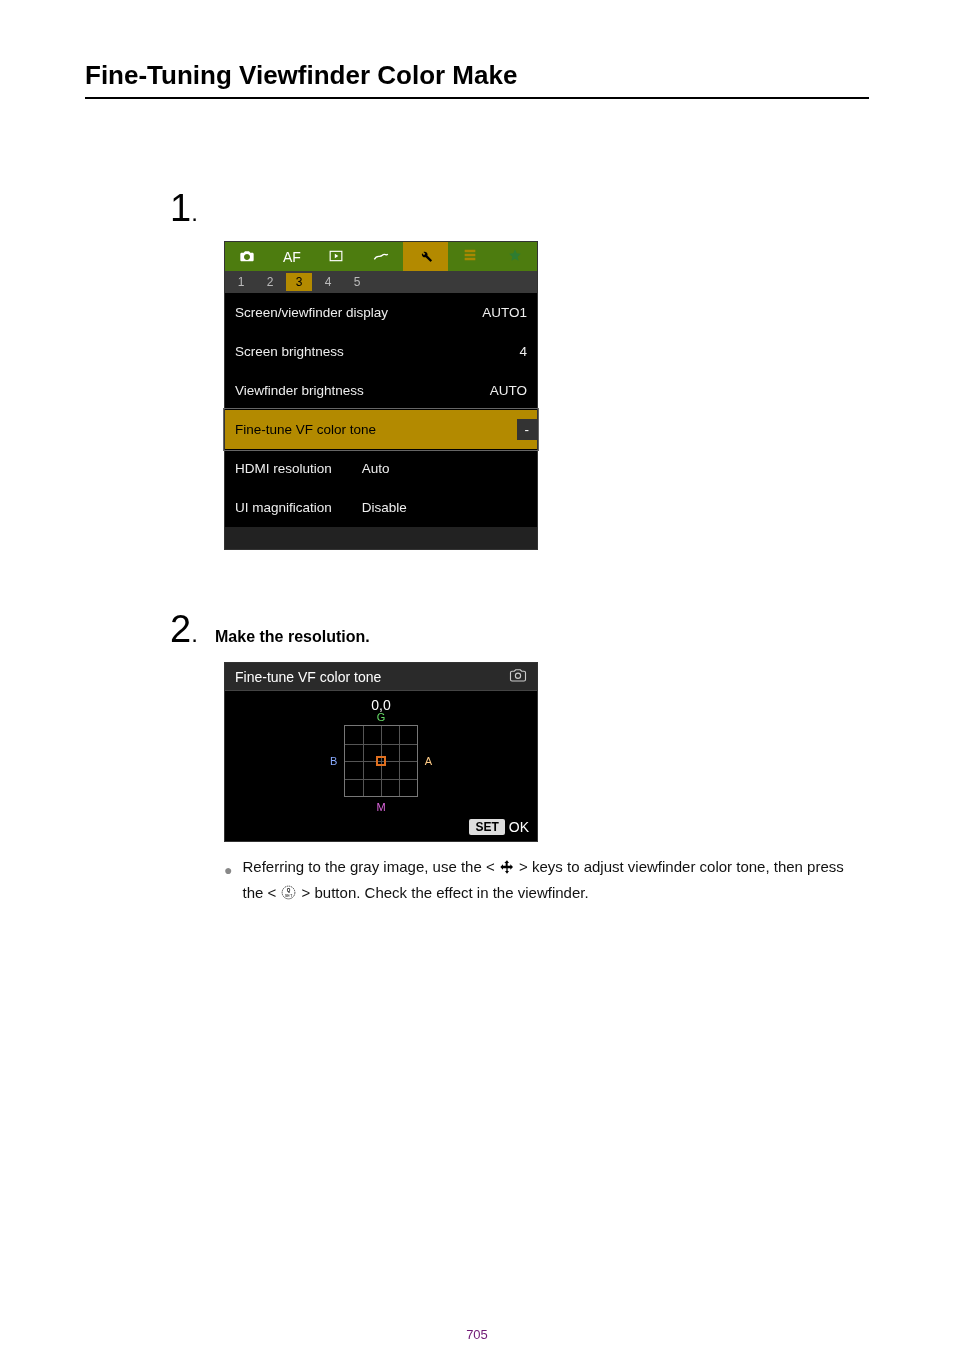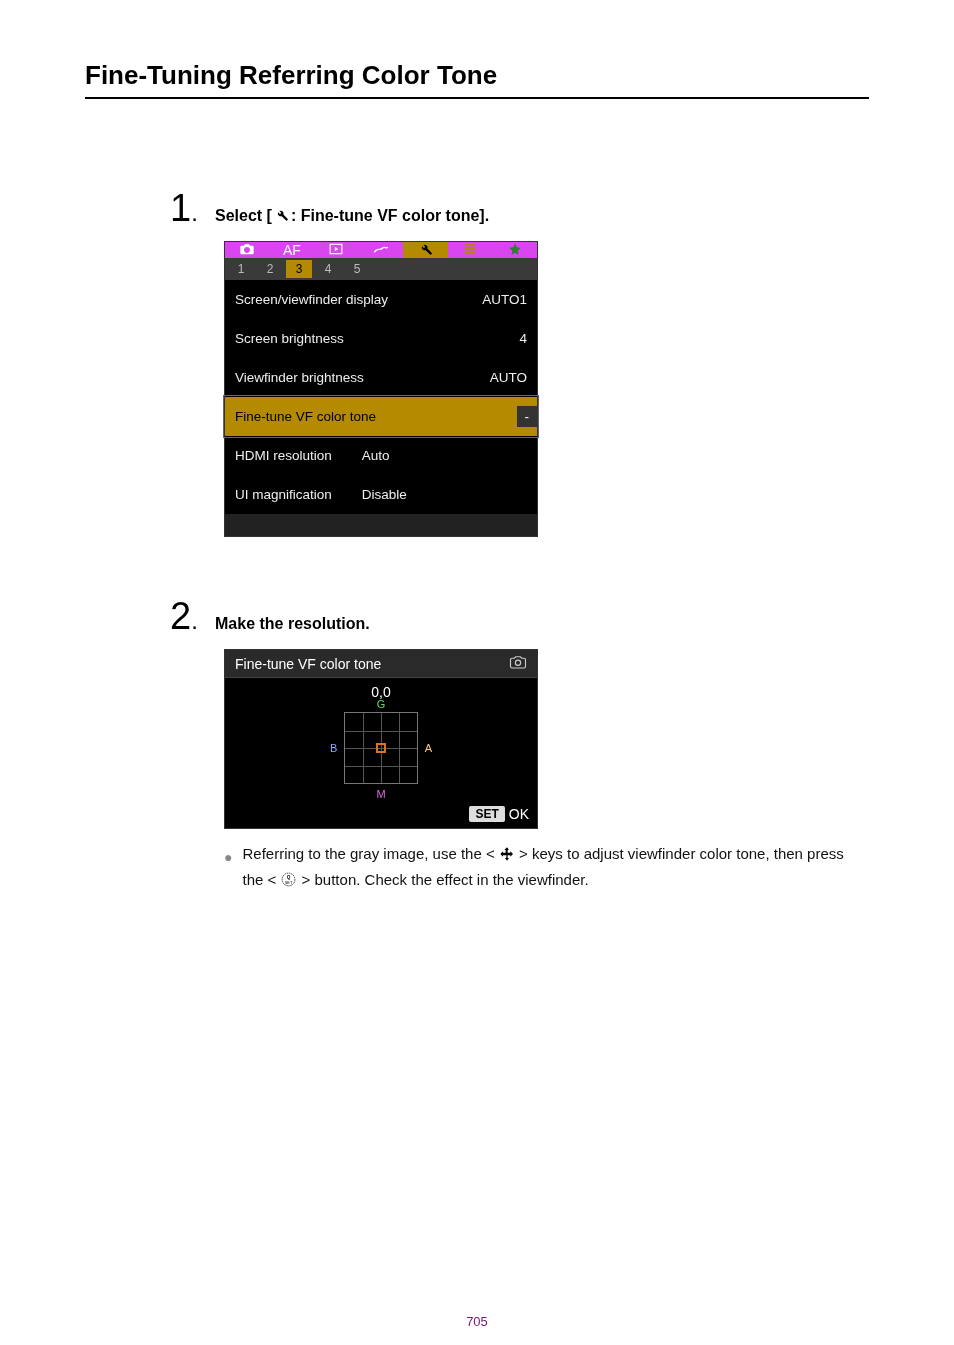--- a/index.html
+++ b/index.html
@@ -55,22 +55,22 @@
   .menu-shot {
     width: 314px;
     background: #000;
     color: #fff;
     font-size: 14px;
     border: 1px solid #333;
   }
   .menu-tabs {
     display: flex;
     align-items: center;
-    height: 16px;
-    background: #d946ef;
+    height: 29px;
+    background: #4d7c0f;
     position: relative;
   }
   .menu-tab {
     flex: 1;
     display: flex;
     align-items: center;
     justify-content: center;
     height: 100%;
     color: #fff;
   }
@@ -251,34 +251,25 @@
   .page-number {
     text-align:center;
     font-size: 13px;
     color:#701a75;
     margin-top: 420px;
   }
 </style>
 </head>
 <body>
 
-<div class="page-title">Fine-Tuning Referring Color Tone</div>
+<div class="page-title">Fine-Tuning Viewfinder Color Make</div>
 
 <div class="step-block">
   <div class="step-row">
     <span class="step-num"><span>1</span><span class="step-dot">.</span></span>
-    <span class="step-head">
-      <span>Select [</span>
-      <span class="wrench-icon-inline">
-        <svg width="15" height="15" viewBox="0 0 24 24">
-            <path fill="#000" d="M22 19l-7-7c.6-1.6.2-3.5-1.1-4.8-1.4-1.4-3.5-1.7-5.2-.9l3 3-2.1 2.1-3-3c-.8 1.7-.5 3.8.9 5.2 1.3 1.3 3.2 1.7 4.8 1.1l7 7c.4.4 1 .4 1.4 0l1.3-1.3c.4-.4.4-1 0-1.4z"></path>
-          </svg>
-      </span>
-      <span>: Fine-tune VF color tone].</span>
-    </span>
   </div>
 
   <div class="screenshot-wrap">
     <div class="menu-shot">
       <div class="menu-tabs">
         <div class="menu-tab">
           <span>
             <svg width="16" height="12" viewBox="0 0 24 18">
                 <path fill="#fff" d="M20 4h-3l-2-2H9L7 4H4c-1.1 0-2 .9-2 2v9c0 1.1.9 2 2 2h16c1.1 0 2-.9 2-2V6c0-1.1-.9-2-2-2zm-8 11c-2.5 0-4.5-2-4.5-4.5S9.5 6 12 6s4.5 2 4.5 4.5S14.5 15 12 15z"></path>
               </svg>

